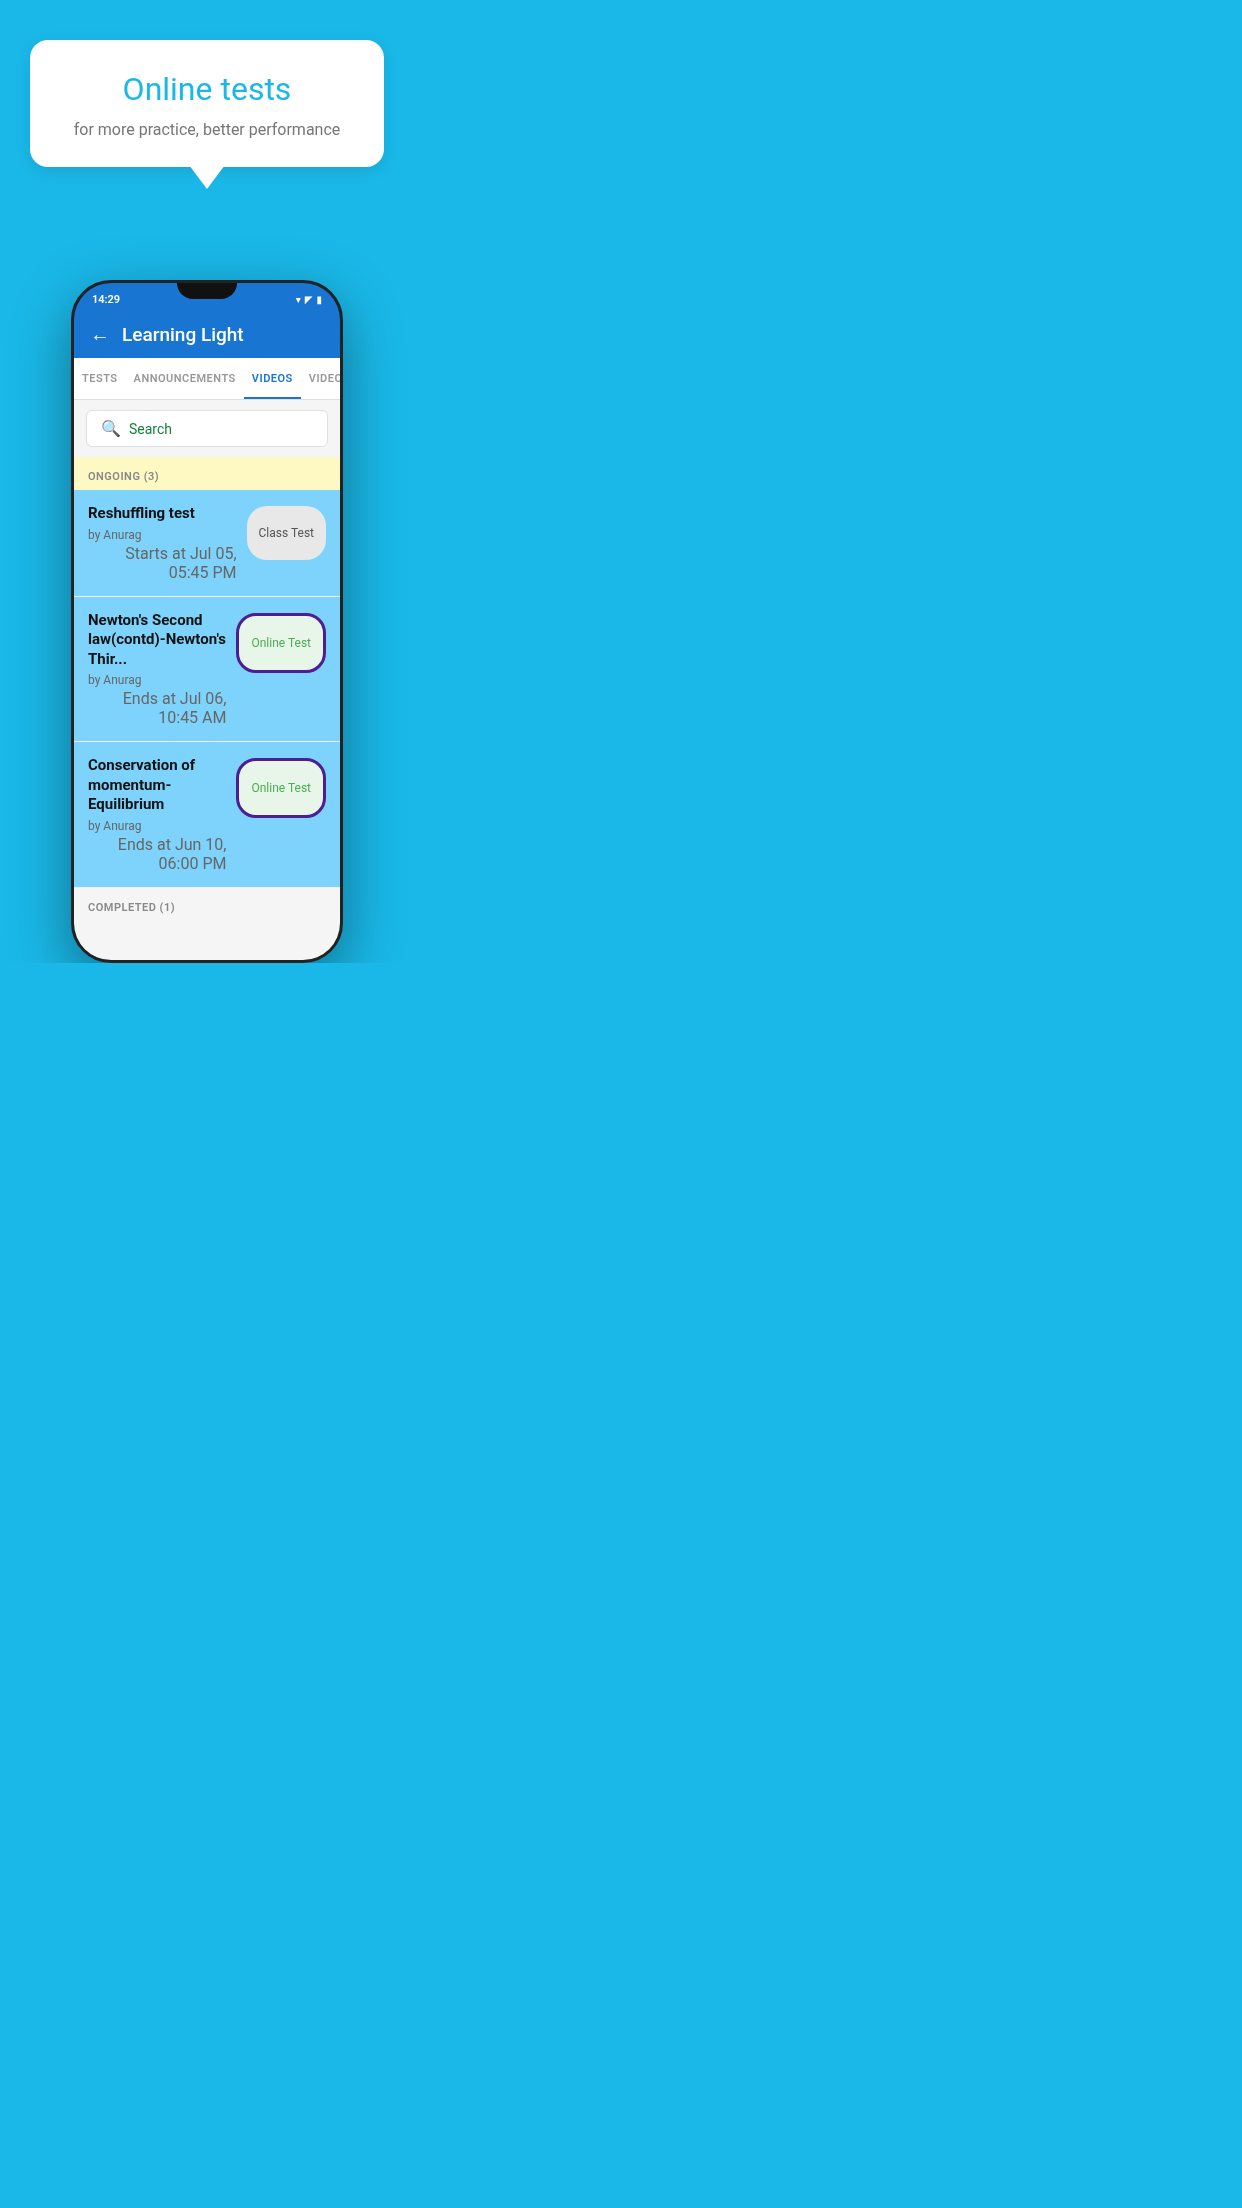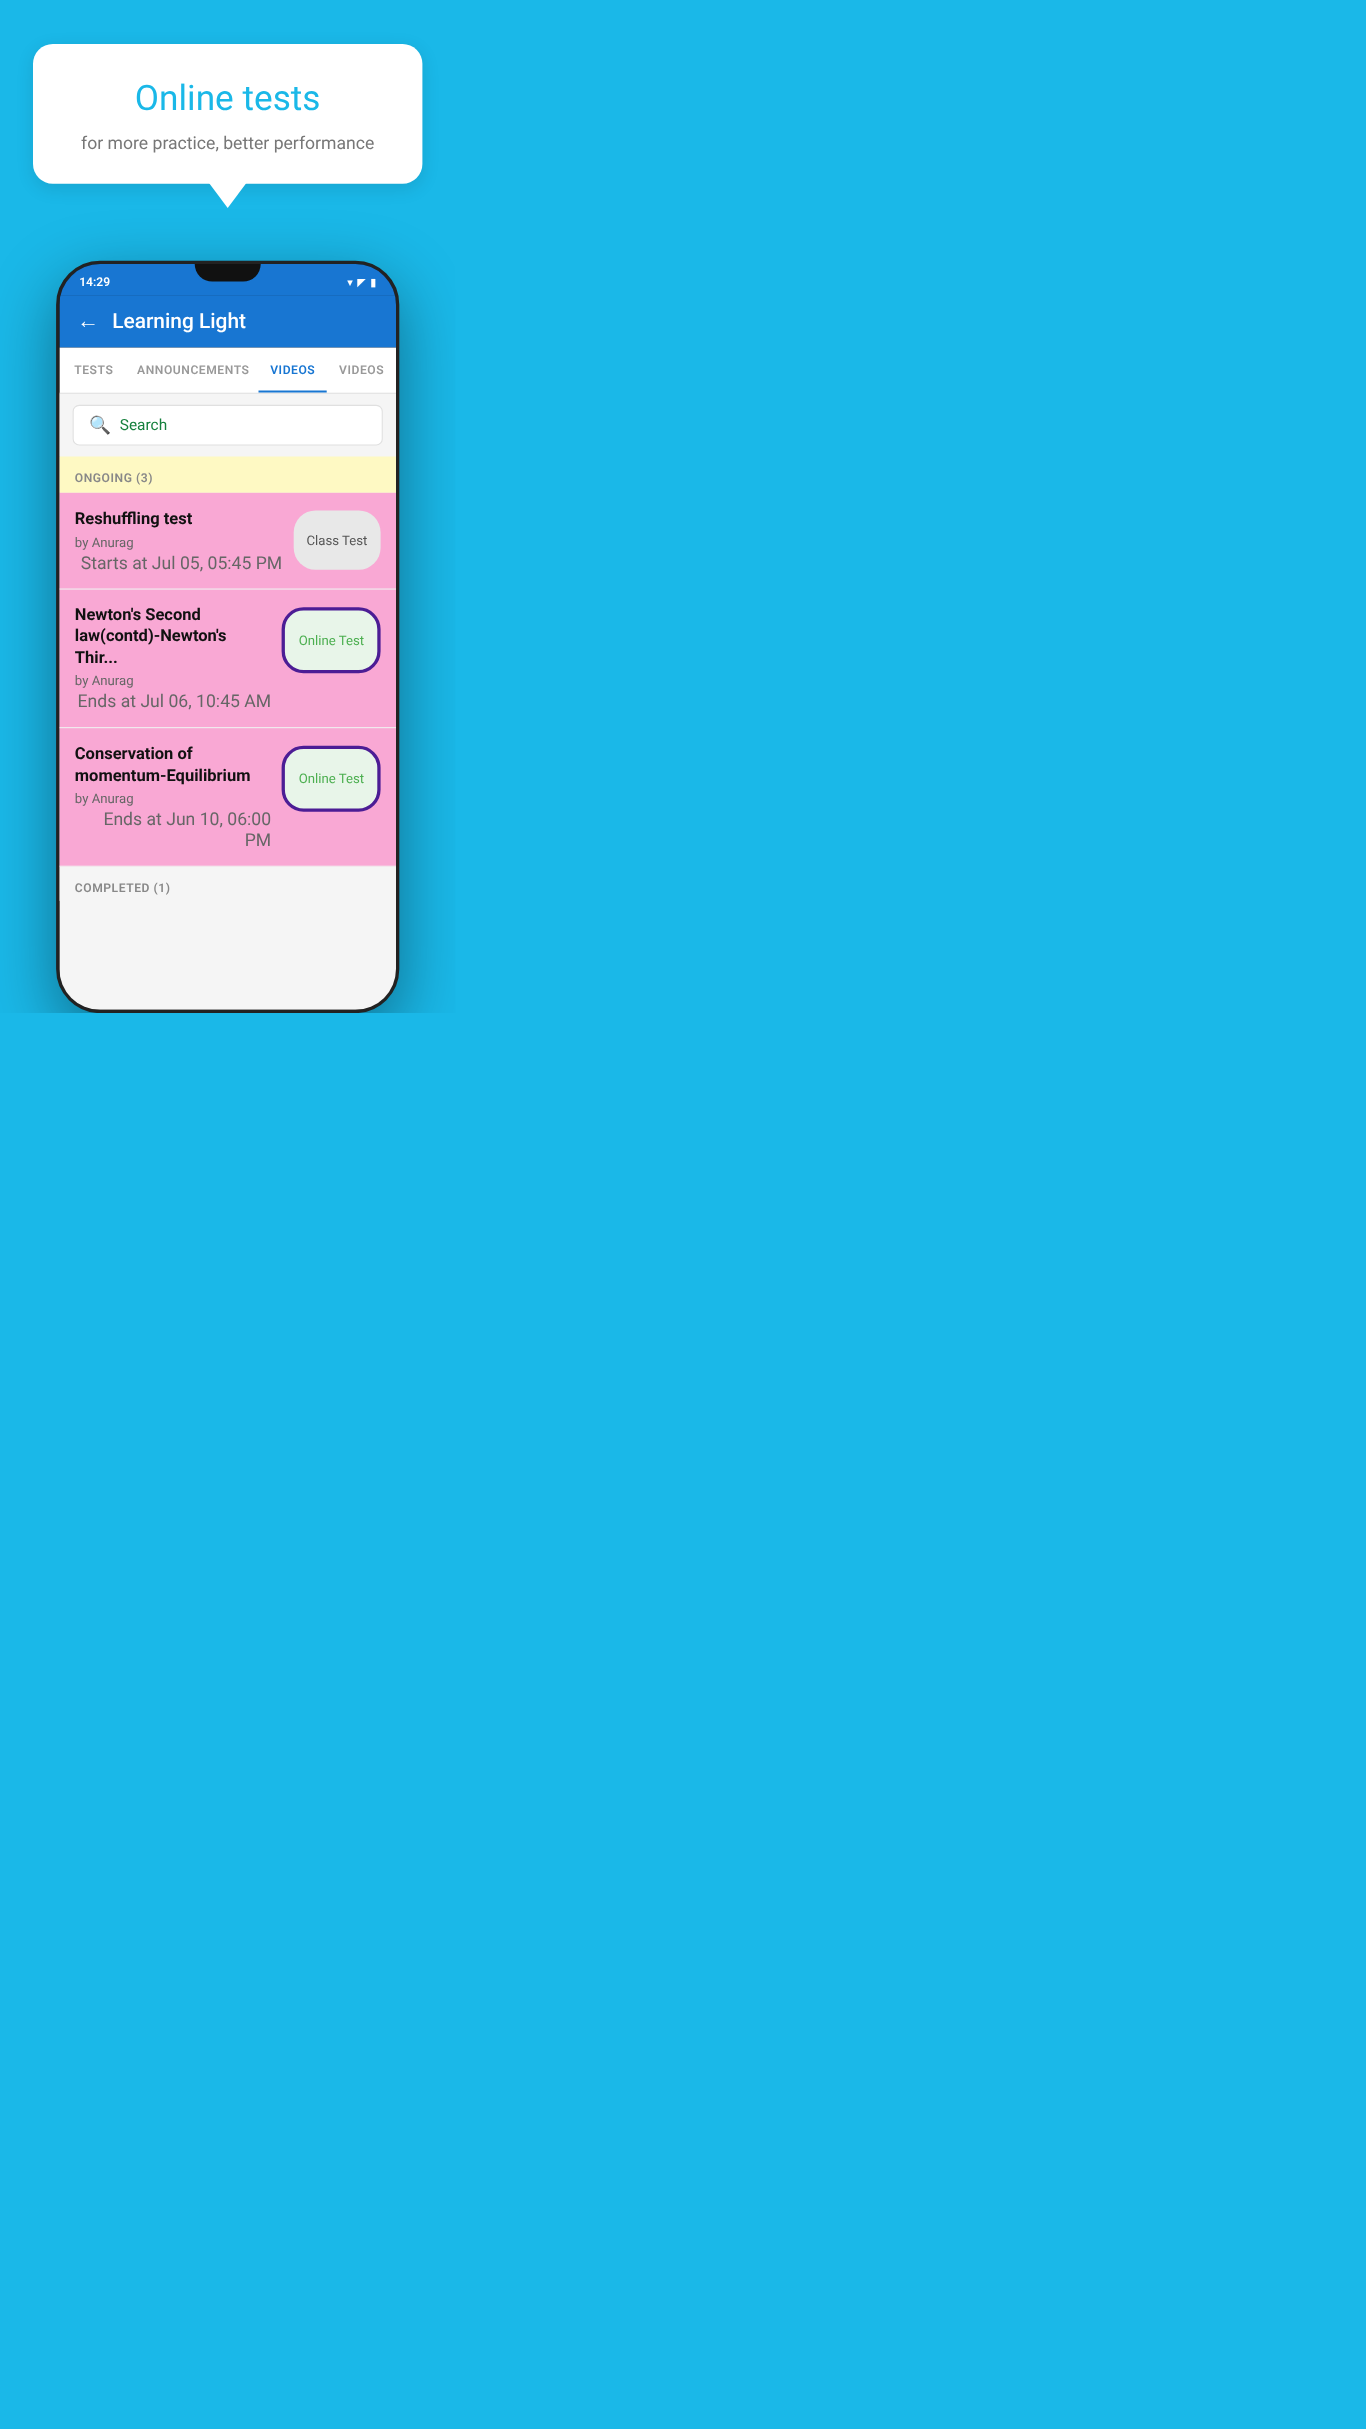--- a/index.html
+++ b/index.html
@@ -64,27 +64,28 @@
     
     .phone-wrapper {
       margin-top: 50px;
       width: 100%;
       display: flex;
       justify-content: center;
       padding-bottom: 0;
     }
 
     .phone {
-      width: 312px;
+      width: 272px;
       background: #111;
       border-radius: 40px;
       overflow: hidden;
       position: relative;
       box-shadow: 0 20px 60px rgba(0,0,0,0.4);
       border: 3px solid #222;
+      margin-top: 43px;
     }
 
     
     .phone-top-bar {
       background: #1876d2;
       display: flex;
       align-items: center;
       justify-content: space-between;
       padding: 10px 18px 6px;
       position: relative;
@@ -214,21 +215,21 @@
 
     .section-label {
       font-size: 11px;
       color: #888;
       font-weight: 600;
       letter-spacing: 0.5px;
     }
 
     
     .test-list {
-      background: #f9a8d4;
+      background: #7dd3fc;
     }
 
     .test-item {
       padding: 14px 14px;
       border-bottom: 1px solid #f0f0f0;
       display: flex;
       align-items: flex-start;
       justify-content: space-between;
       gap: 10px;
     }

